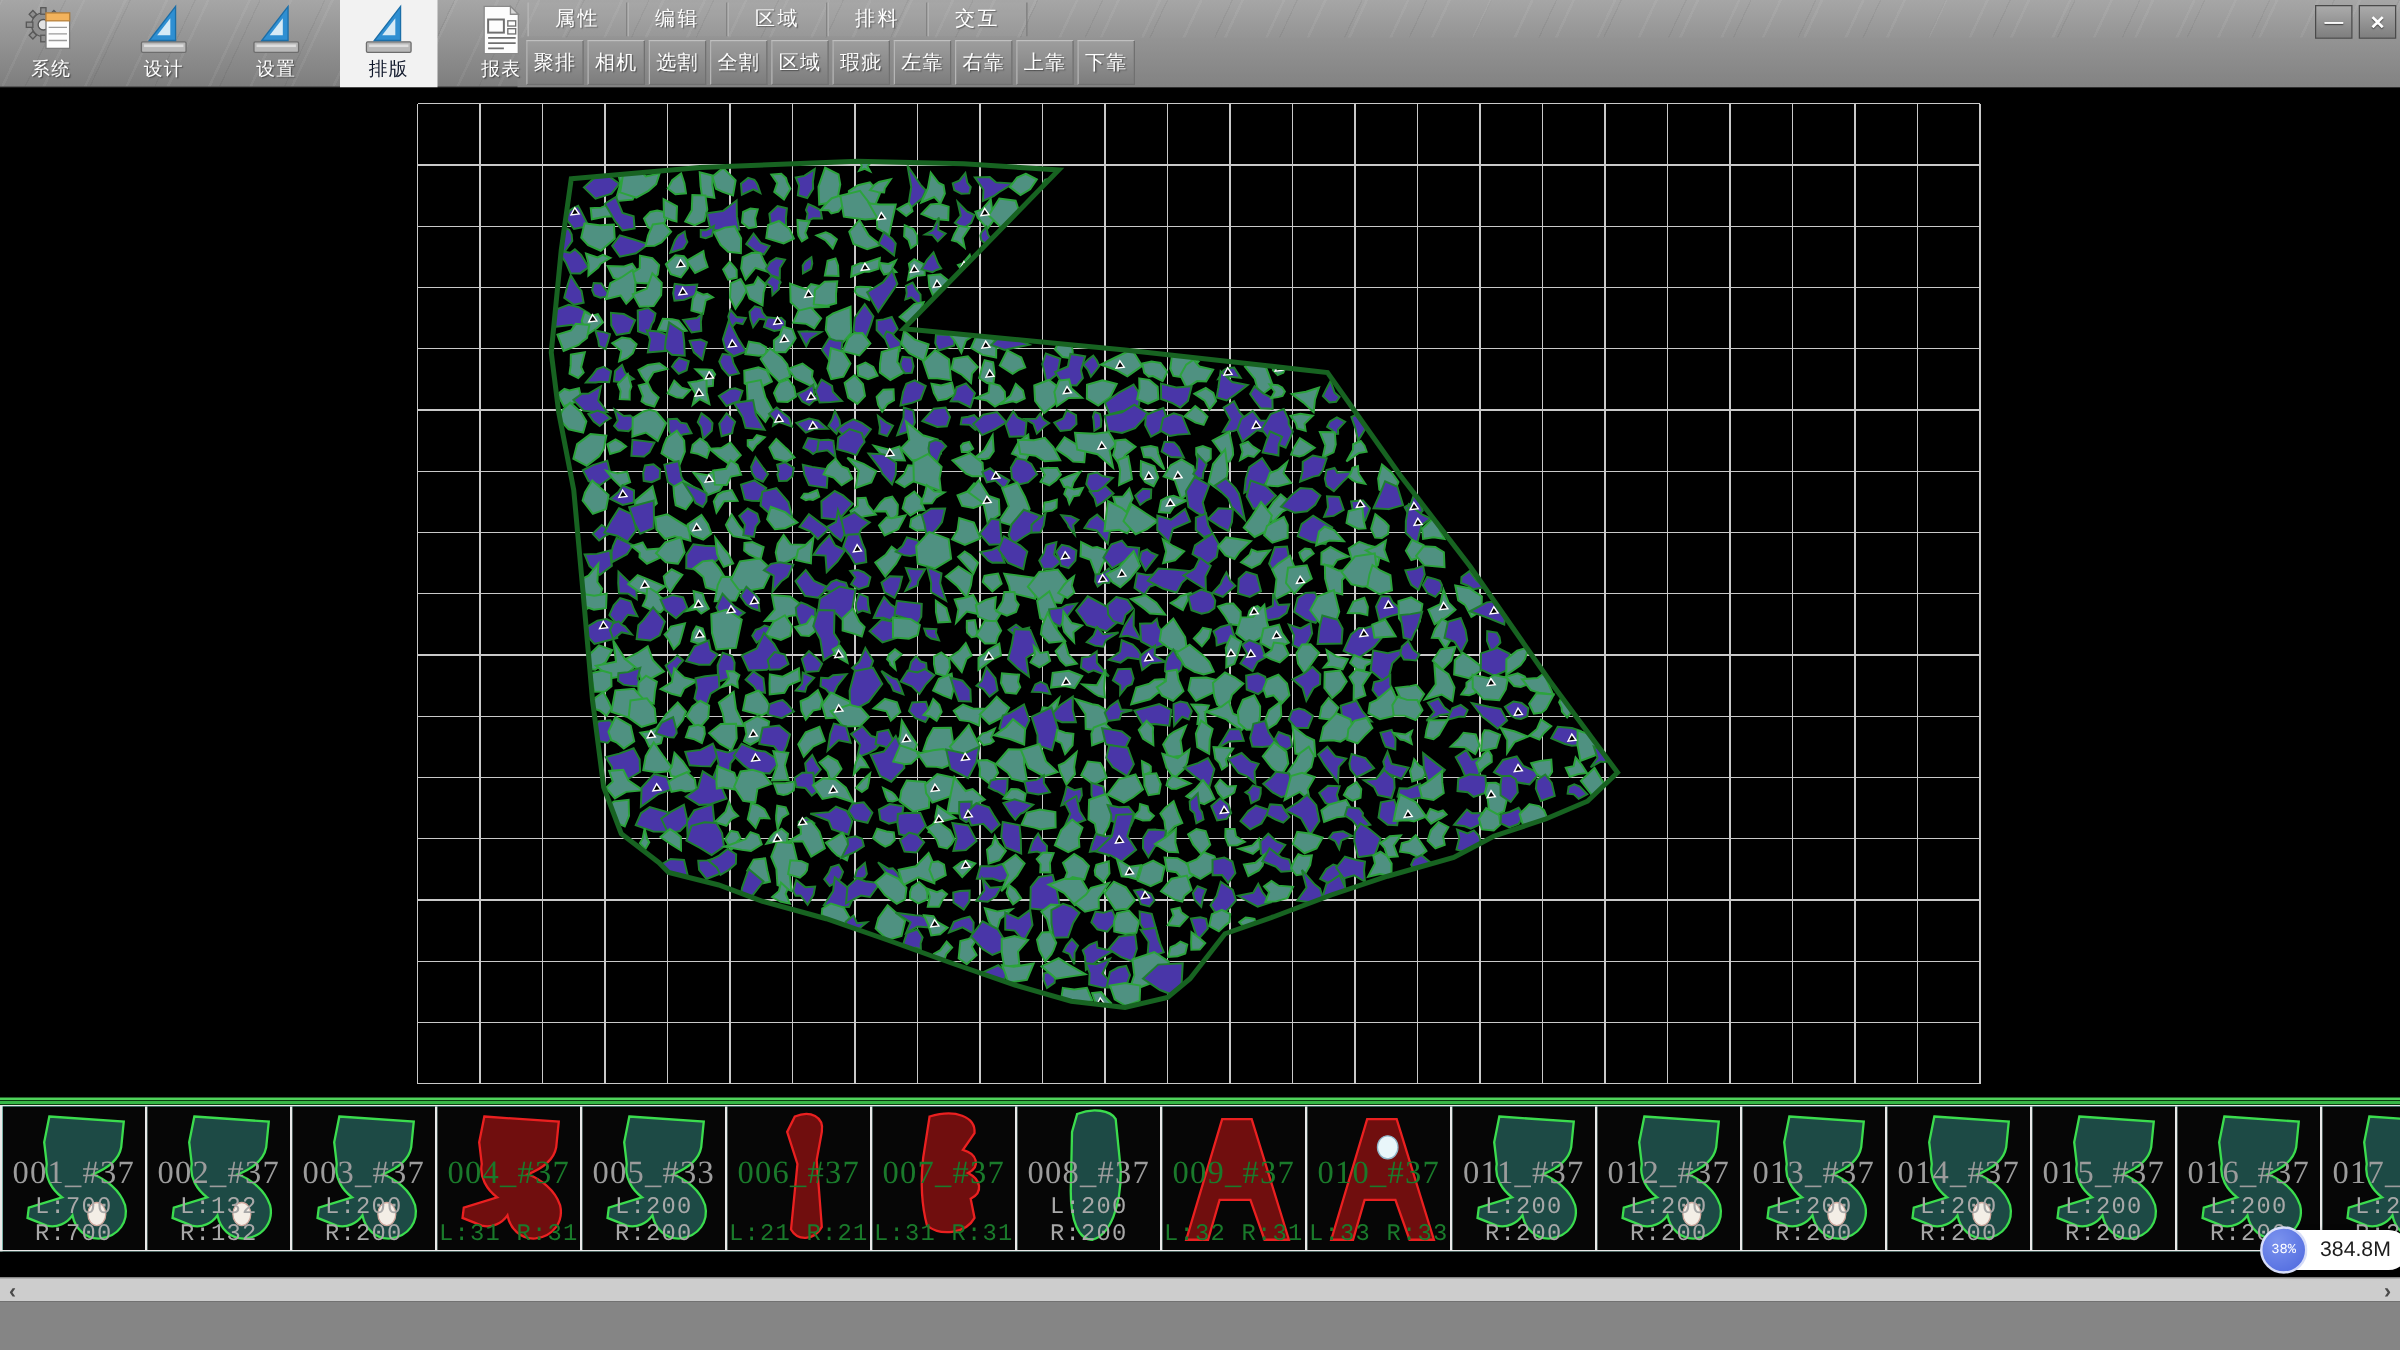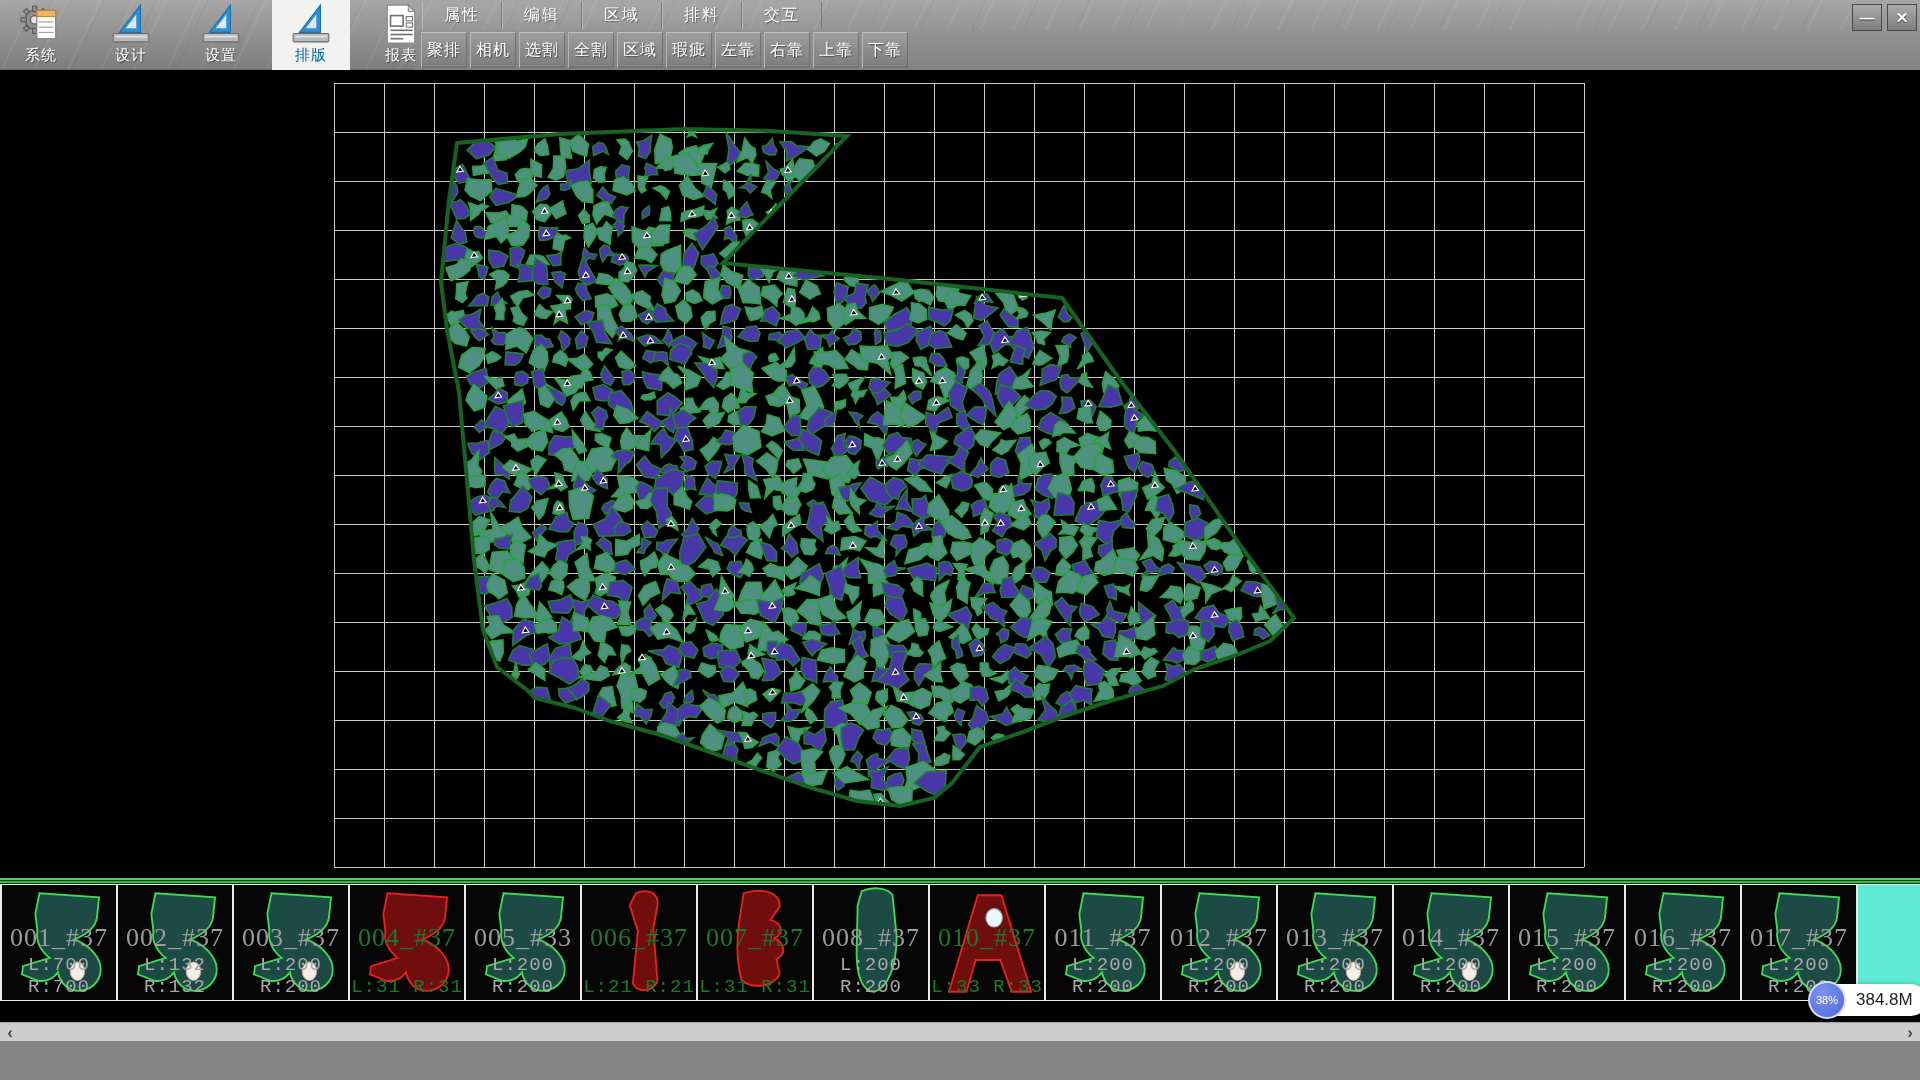--- a/index.html
+++ b/index.html
@@ -16,21 +16,21 @@
                repeating-linear-gradient(115deg, rgba(0,0,0,.05) 0 1px, transparent 1px 47px); }
   .action-strip { position:absolute; left:414px; top:30px; width:1506px; height:40px;
     background:linear-gradient(#949494,#828282); }
 
   .main-buttons { position:absolute; left:2px; top:0; height:70px; display:flex;gap:12px; }
   .main-btn { width:78px; height:70px; display:flex; flex-direction:column; align-items:center;
     justify-content:flex-start; padding-top:3px; cursor:default; }
   .main-btn.selected { background:#f2f2f2; }
   .main-btn .mb-label { font-size:15px; color:#fff; text-shadow:1px 1px 1px rgba(0,0,0,.45);
     margin-top:1px; letter-spacing:1px; }
-  .main-btn.selected .mb-label { color:#0369a1; text-shadow:none; }
+  .main-btn.selected .mb-label { color:#0f172a; text-shadow:none; }
   .main-btn svg { width:42px; height:42px; }
 
   .tab-row { position:absolute; left:422px; top:2px; height:27px; display:flex; }
   .tab { width:80px; height:27px; display:flex; align-items:center; justify-content:center;
     color:#fff; font-size:16px; letter-spacing:2px; text-shadow:1px 1px 1px rgba(0,0,0,.4);
     border-left:1px solid #b8b8b8; border-right:1px solid #7b7b7b; background:rgba(255,255,255,.03); }
 
   .action-row { position:absolute; left:421px; top:32px; display:flex; gap:3px; }
   .act-btn { width:46px; height:36px; display:flex; align-items:center; justify-content:center;
     color:#fff; font-size:16px; letter-spacing:1px; text-shadow:1px 1px 1px rgba(0,0,0,.45);
@@ -72,21 +72,21 @@
 
   
   .mem-badge { position:absolute; left:1808px; top:981px; z-index:20; }
   .mem-pill { position:absolute; left:6px; top:3px; height:32px; border-radius:16px;
     background:#fff; box-shadow:0 2px 6px rgba(0,0,0,.45); color:#1d1d1d;
     font-size:17px; line-height:32px; padding:0 14px 0 42px; white-space:nowrap; }
   .mem-circle { position:absolute; left:0; top:0; width:38px; height:38px; border-radius:50%;
     background:radial-gradient(circle at 35% 30%, #7b93ee, #4d67de);
     border:2px solid rgba(255,255,255,.75);
     display:flex; align-items:center; justify-content:center;
-    color:#fff; font-size:11px; z-index:2; }
+    color:#fff; font-size:11px; z-index:2;font-family:Liberation Mono, monospace; }
 </style>
 </head>
 <body>
 
 <div id="app">
 
   <div class="titlebar">
     <div class="hatch"></div>
     <div class="action-strip"></div>
     <div class="main-buttons" id="mainButtons">
@@ -1237,20 +1237,27 @@
       <div class="cell">
         <svg viewBox="0 0 100 112" preserveAspectRatio="xMidYMid meet">
        <path d="M40,6 C52,1 66,3 70,10 L74,50 C74,78 66,100 52,104 C41,104 35,89 35,66 L36,20 Z" fill="#1d4a45" stroke="#3bdc4e" stroke-width="1.8"></path>
      </svg>
      <div class="cname" style="color:#9c9c9c">008_#37</div>
      <div class="cinfo" style="color:#a8a8a8">L:200 R:200</div>
       </div>
       <div class="cell">
         <svg viewBox="0 0 100 112" preserveAspectRatio="xMidYMid meet">
        <path d="M12,104 L40,10 L63,10 L92,104 L73,104 L62,73 L38,73 L29,104 Z" fill="#700e0e" stroke="#ea2020" stroke-width="1.8"></path>
+     </svg>
+     <div class="cname" style="color:#1a7a2b">009_#37</div>
+     <div class="cinfo" style="color:#1a7a2b">L:32 R:31</div>
+      </div>
+      <div class="cell">
+        <svg viewBox="0 0 100 112" preserveAspectRatio="xMidYMid meet">
+       <path d="M12,104 L40,10 L63,10 L92,104 L73,104 L62,73 L38,73 L29,104 Z" fill="#700e0e" stroke="#ea2020" stroke-width="1.8"></path>
           <ellipse cx="56" cy="32" rx="8" ry="9" fill="#e9f6fa" stroke="#8fb7c9"></ellipse>
      </svg>
      <div class="cname" style="color:#1a7a2b">010_#37</div>
      <div class="cinfo" style="color:#1a7a2b">L:33 R:33</div>
       </div>
       <div class="cell">
         <svg viewBox="0 0 100 112" preserveAspectRatio="xMidYMid meet">
        <path d="M30,8 L88,12 L86,32 C84,43 74,49 64,53 C74,57 85,65 89,77 C92,90 84,101 70,103 C58,104 50,95 48,85 C44,91 36,95 28,93 L13,87 L14,79 L40,71 C32,65 26,55 28,45 L26,28 Z" fill="#1d4a45" stroke="#3bdc4e" stroke-width="1.8"></path>
      </svg>
      <div class="cname" style="color:#9c9c9c">011_#37</div>

